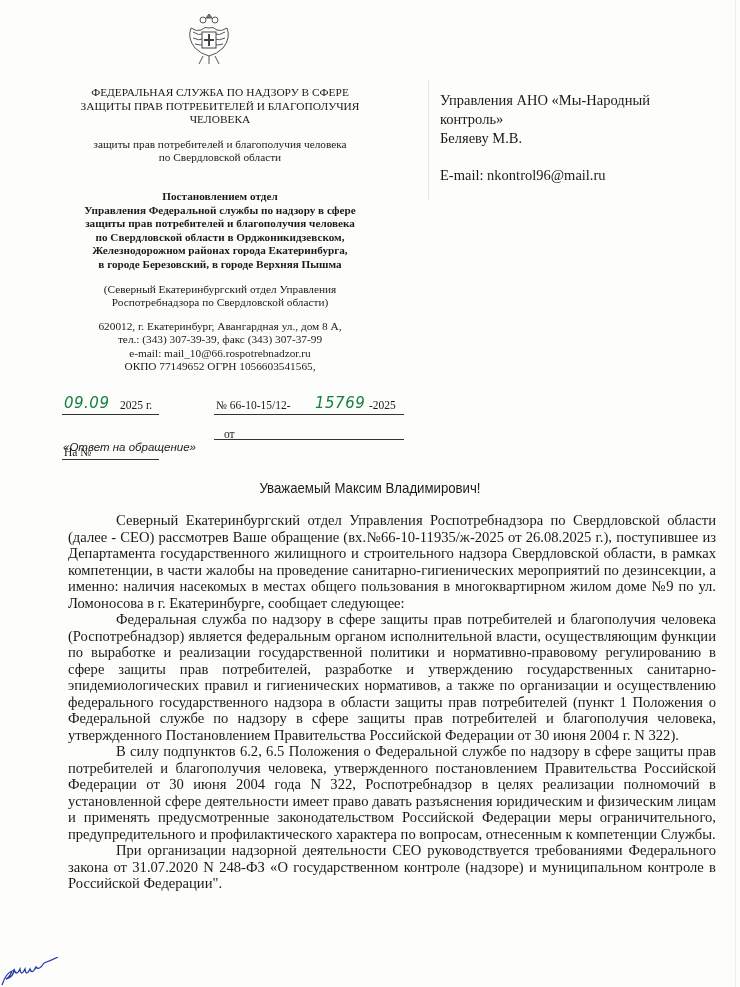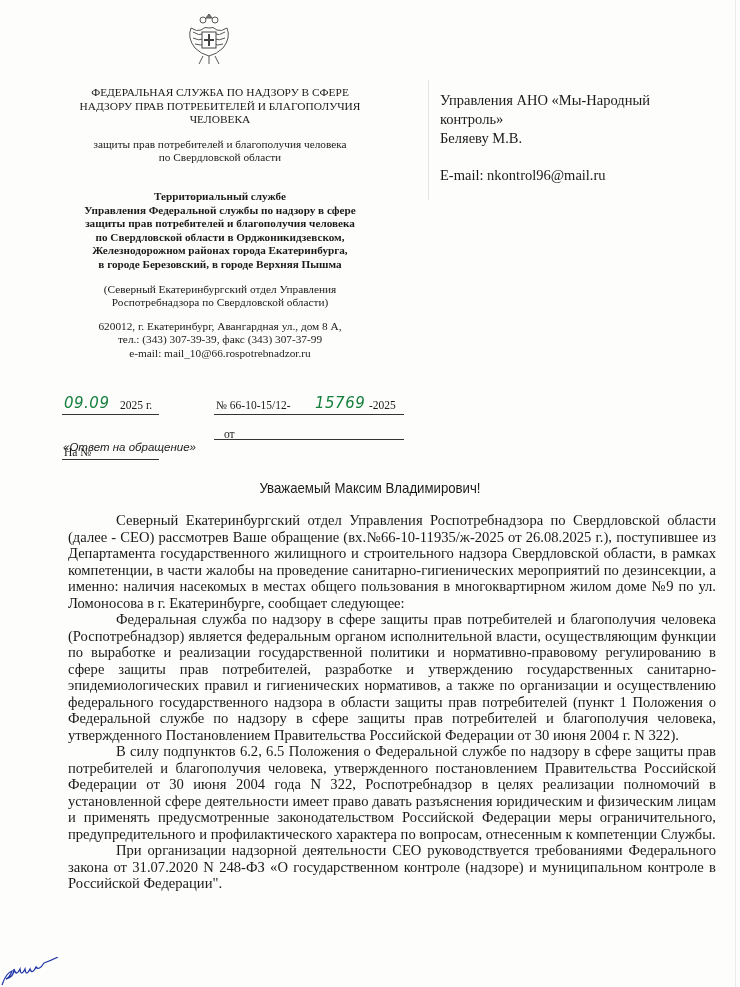--- a/index.html
+++ b/index.html
@@ -57,47 +57,48 @@
       <path d="M20 48 l-4 8 M32 48 l4 8 M26 48 v8"></path>
     </g>
   </svg>
 </div>
 
 <div class="abs vline"></div>
 <div class="abs scan-edge"></div>
 
 <div class="abs org-block org-title">
   <div>ФЕДЕРАЛЬНАЯ СЛУЖБА ПО НАДЗОРУ В СФЕРЕ</div>
-  <div>НАДЗОРУ ПРАВ ПОТРЕБИТЕЛЕЙ И БЛАГОПОЛУЧИЯ</div>
+  <div>ЗАЩИТЫ ПРАВ ПОТРЕБИТЕЛЕЙ И БЛАГОПОЛУЧИЯ</div>
   <div>ЧЕЛОВЕКА</div>
 </div>
 
 <div class="abs org-block org-sub">
   <div>защиты прав потребителей и благополучия человека</div>
   <div>по Свердловской области</div>
 </div>
 
 <div class="abs org-block org-dept">
-  <div>Территориальный службе</div>
+  <div>Постановлением отдел</div>
   <div>Управления Федеральной службы по надзору в сфере</div>
   <div>защиты прав потребителей и благополучия человека</div>
   <div>по Свердловской области в Орджоникидзевском,</div>
   <div>Железнодорожном районах города Екатеринбурга,</div>
   <div>в городе Березовский, в городе Верхняя Пышма</div>
 </div>
 
 <div class="abs org-block org-paren">
   <div>(Северный Екатеринбургский отдел Управления</div>
   <div>Роспотребнадзора по Свердловской области)</div>
 </div>
 
 <div class="abs org-block org-contacts">
   <div>620012, г. Екатеринбург, Авангардная ул., дом 8 А,</div>
   <div>тел.: (343) 307-39-39, факс (343) 307-37-99</div>
   <div>e-mail: mail_10@66.rospotrebnadzor.ru</div>
+  <div>ОКПО 77149652 ОГРН 1056603541565,</div>
 </div>
 
 <div class="abs recipient">
   <div>Управления АНО «Мы-Народный</div>
   <div>контроль»</div>
   <div>Беляеву М.В.</div>
   <span class="email">E-mail: nkontrol96@mail.ru</span>
 </div>
 
 <div class="abs date-line uline reg-row">

